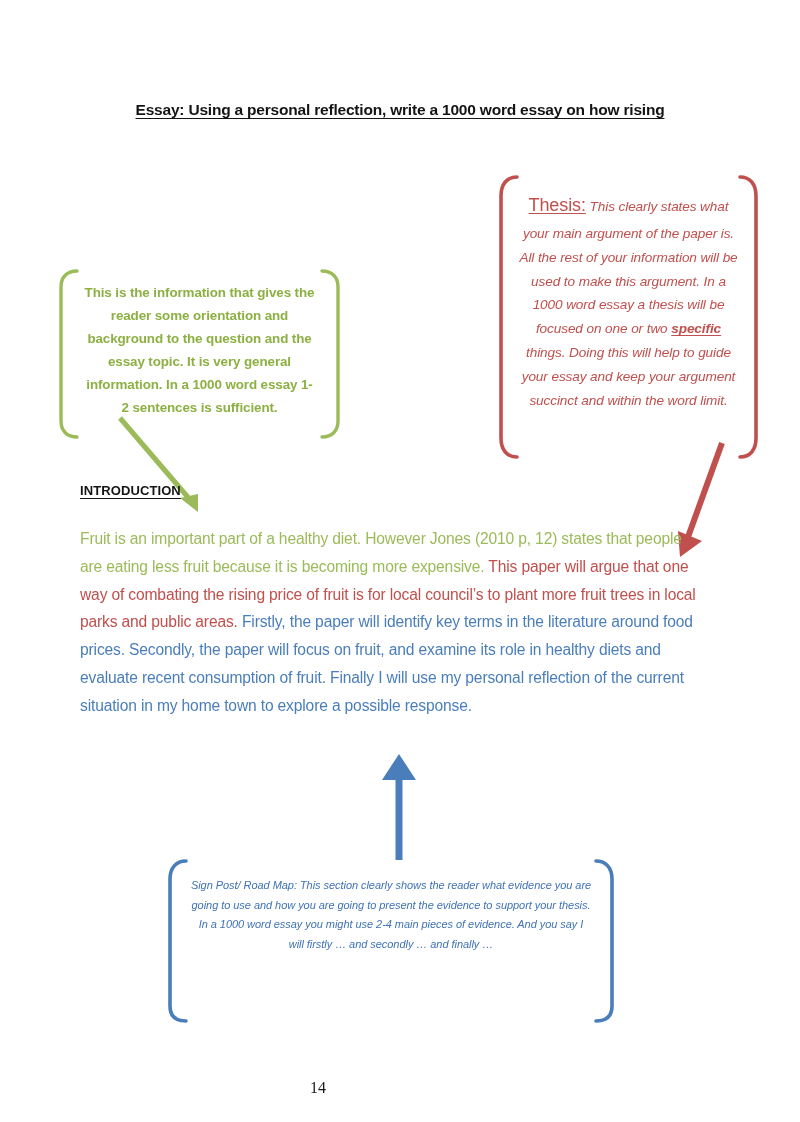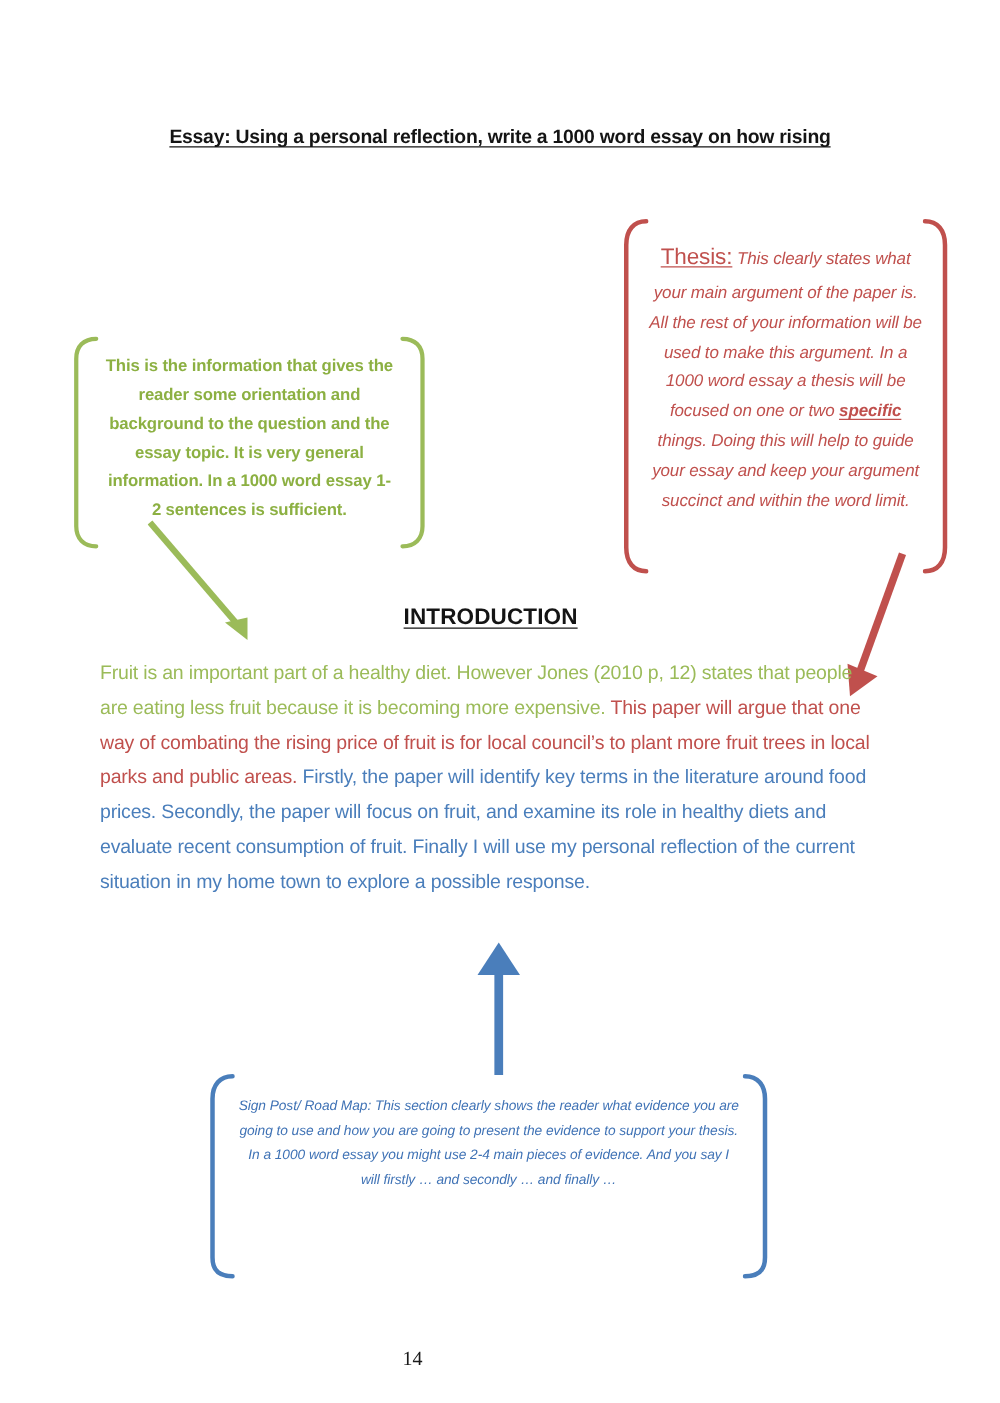--- a/index.html
+++ b/index.html
@@ -121,22 +121,22 @@
     color: #3F72B5;
     letter-spacing: -0.05px;
   }
 
   
   .section-heading {
     position: absolute;
     left: 80px;
     top: 467px;
     width: 625px;
-    text-align: center;
-    font-size: 18px;
+    text-align: left;
+    font-size: 13px;
     font-weight: bold;
     color: #141414;
     letter-spacing: 0.1px;
   }
   .section-heading span {
     text-decoration: underline;
     text-underline-offset: 3px;
   }
 
   
@@ -157,21 +157,21 @@
   
   .arrow { position: absolute; pointer-events: none; }
   .arrow svg { display: block; }
   .arrow-green { left: 118px; top: 400px; width: 120px; height: 115px; }
   .arrow-red   { left: 660px; top: 415px; width: 110px; height: 135px; }
   .arrow-blue  { left: 362px; top: 736px; width: 75px; height: 112px; }
 
   
   .page-number {
     position: absolute;
-    left: 12px;
+    left: 0;
     top: 1063px;
     width: 636px;
     text-align: center;
     font-family: "Liberation Serif", serif;
     font-size: 16px;
     color: #1a1a1a;
   }
 </style>
 </head>
 <body>

